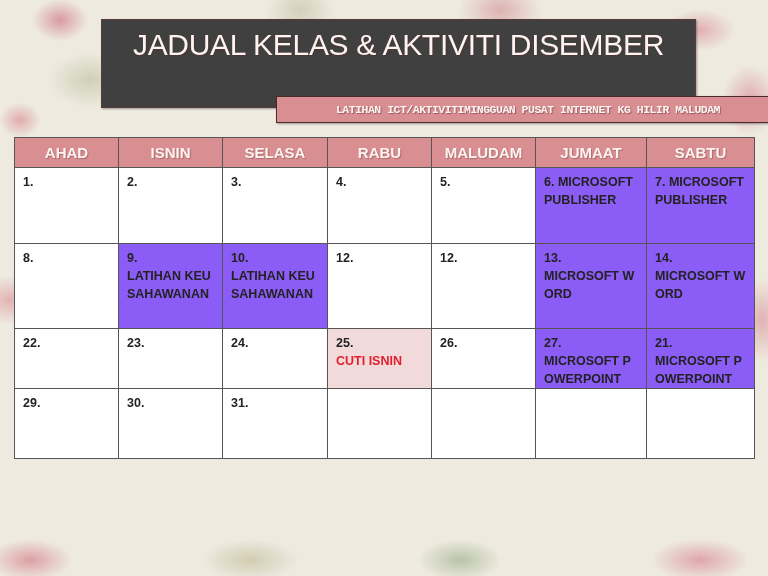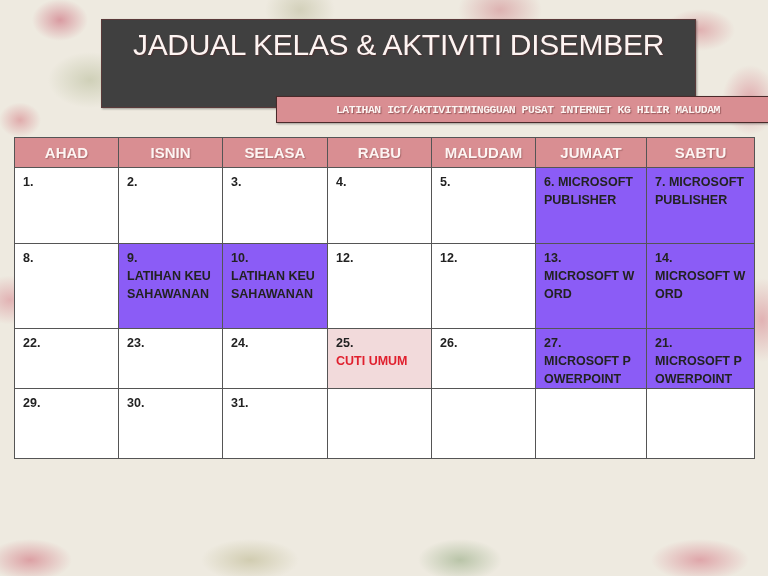--- a/index.html
+++ b/index.html
@@ -154,21 +154,21 @@
       <td><span>12.</span></td>
       <td class="hl"><span>13.</span><span class="note">MICROSOFT WORD</span></td>
       <td class="hl"><span>14.</span><span class="note">MICROSOFT WORD</span></td>
     </tr>
 
 
     <tr class="r4">
       <td><span>22.</span></td>
       <td><span>23.</span></td>
       <td><span>24.</span></td>
-      <td class="holiday"><span>25.</span><span class="note">CUTI UMUM</span></td>
+      <td class="holiday"><span>25.</span><span class="note">CUTI ISNIN</span></td>
       <td><span>26.</span></td>
       <td class="hl"><span>27.</span><span class="note">MICROSOFT POWERPOINT</span></td>
       <td class="hl"><span>21.</span><span class="note">MICROSOFT POWERPOINT</span></td>
     </tr>
 
     <tr class="r5">
       <td><span>29.</span></td>
       <td><span>30.</span></td>
       <td><span>31.</span></td>
       <td></td>

